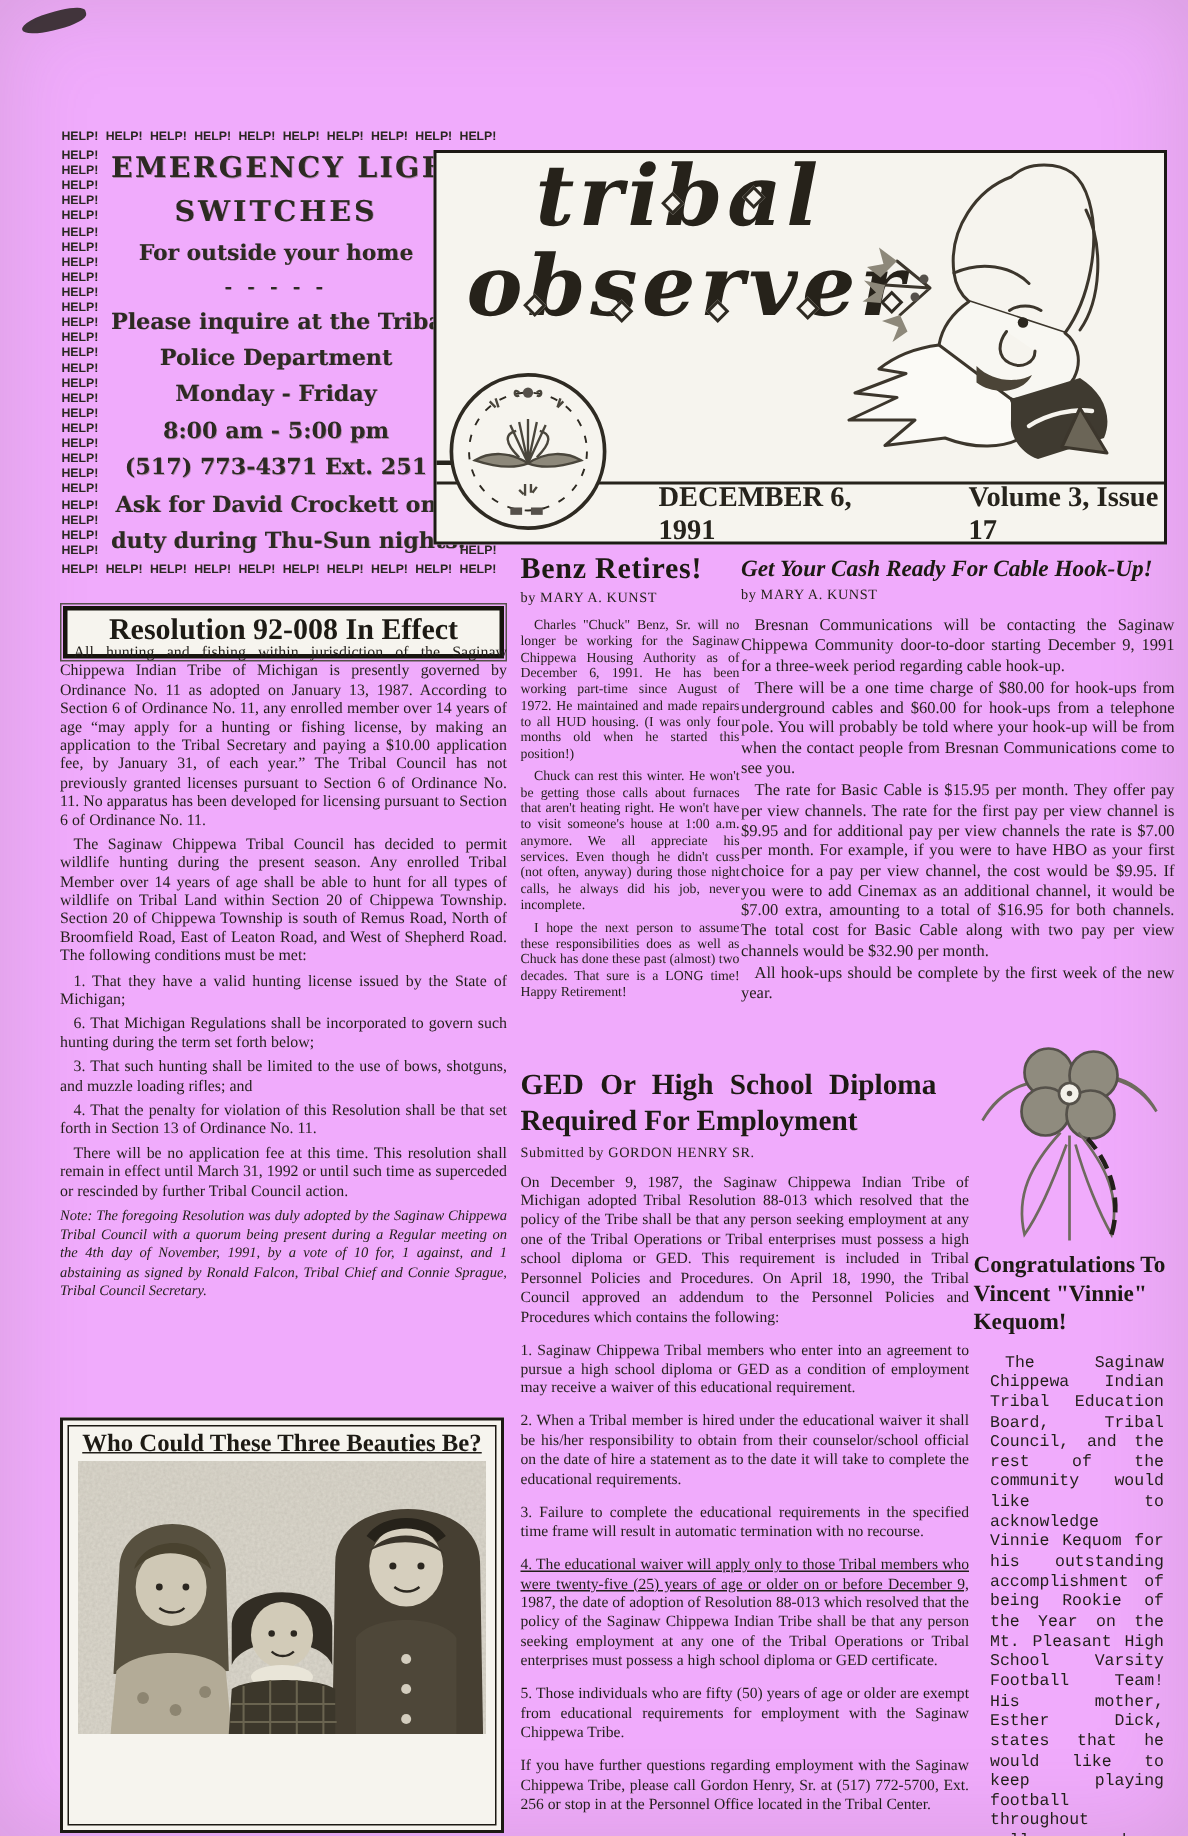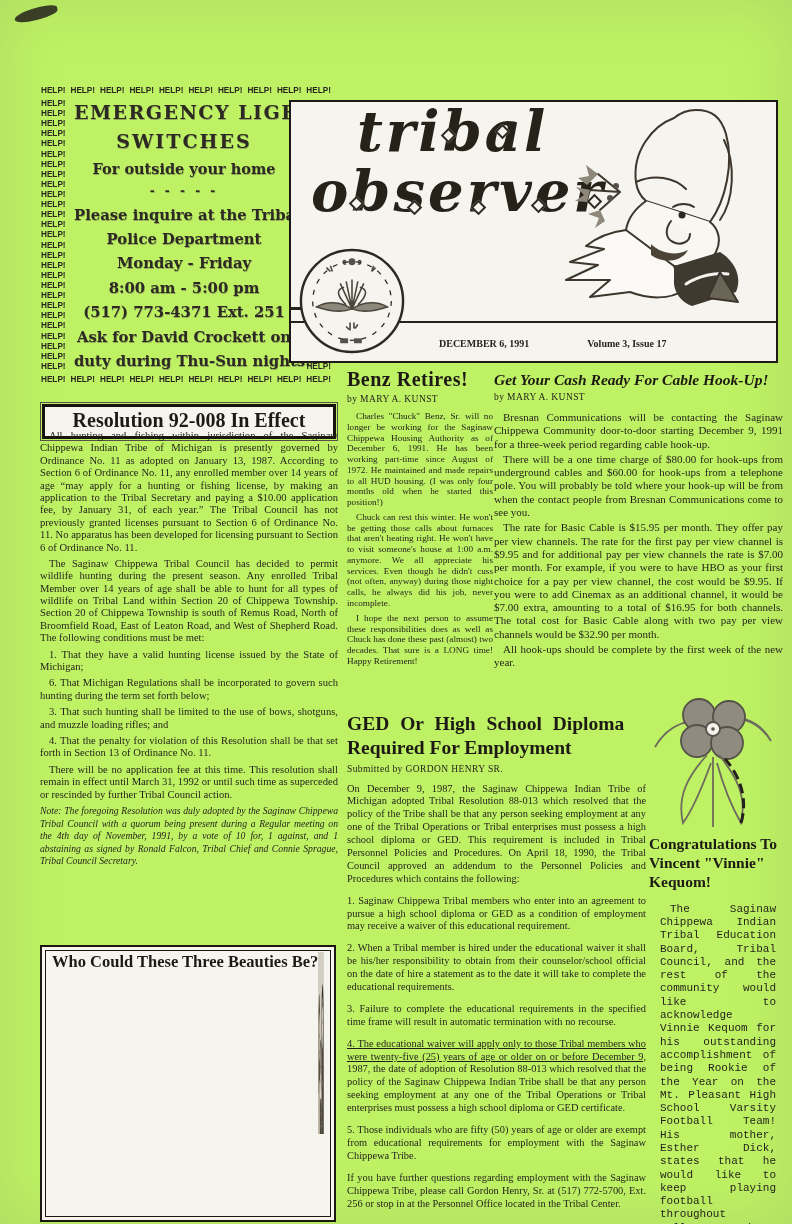--- a/index.html
+++ b/index.html
@@ -1,16 +1,16 @@
 <!DOCTYPE html>
 <html><head>
 <meta charset="utf-8">
 <style>
   html,body{margin:0;padding:0;background:#dedbd3;}
-  .page{position:relative;width:792px;height:1224px;margin:0 auto;background:#bef264;
+  .page{position:relative;width:792px;height:1224px;margin:0 auto;background:#f0abfc;
         overflow:hidden;font-family:"Liberation Serif",serif;color:#221f1a;
         box-shadow:inset 0 0 60px rgba(110,104,88,.18);}
   .smudge{position:absolute;left:14px;top:8px;width:44px;height:12px;background:#23201b;
           border-radius:60% 40% 50% 50%;transform:rotate(-14deg);opacity:.85;}
 
   
   .help-ad{position:absolute;left:38px;top:86px;width:296px;height:298px;}
   .help-row{position:absolute;left:3px;right:3px;display:flex;justify-content:space-between;}
   .help-top{top:0;} .help-bottom{bottom:0;}
   .help-col{position:absolute;top:13px;bottom:13px;display:flex;flex-direction:column;justify-content:space-between;}
@@ -31,41 +31,41 @@
             border:2px solid #1d1a15;box-sizing:border-box;}
   .mast-title span{position:absolute;font-family:"DejaVu Serif",serif;font-style:italic;
                    font-weight:bold;color:#26221a;letter-spacing:3px;}
   .t1{left:66px;top:-4px;font-size:56px;}
   .t2{left:20px;top:56px;font-size:56px;}
   .dia{position:absolute;width:7px;height:7px;border:2px solid #2e2a22;background:#f6f4ee;
        transform:rotate(45deg);}
   .santa{position:absolute;right:0;top:2px;}
   .seal{position:absolute;left:6px;top:144px;z-index:3;}
   .mast-band{position:absolute;left:0;right:0;top:219px;height:40px;border-top:2px solid #26231c;
-             display:flex;align-items:center;font-weight:bold;font-size:10px;color:#26231c;}
+             display:flex;align-items:center;font-weight:bold;font-size:19px;color:#26231c;}
   .band-date{margin-left:148px;} .band-vol{margin-left:58px;}
   .band-stub{position:absolute;left:0;top:205px;width:10px;height:3px;background:#26231c;}
 
   
   .body p{margin:0 0 4px;text-indent:9px;}
   h2{font-family:"Liberation Serif",serif;color:#1d1a14;}
 
   
   .res-head{position:absolute;left:42px;top:387px;width:288px;border:3px solid #17140e;
             outline:1px solid #55504a;outline-offset:1px;background:#f6f4ee;text-align:center;
             font-weight:bold;font-size:20px;padding:2px 0 4px;}
   .res-body{position:absolute;left:40px;top:430px;width:298px;height:512px;overflow:hidden;
             font-size:10.6px;line-height:1.17;text-align:justify;}
   .res-note{font-style:italic;font-size:9.7px;line-height:1.3;margin-top:8px;text-indent:0 !important;}
 
   
   .beauties{position:absolute;left:40px;top:945px;width:296px;height:277px;border:2px solid #1c1913;
             background:#f6f4ee;padding:3px;box-sizing:border-box;}
   .beauties-inner{border:1.5px solid #1c1913;height:100%;box-sizing:border-box;padding:1px 6px 3px;
-                  display:flex;flex-direction:row;}
+                  display:flex;flex-direction:column;text-decoration:underline;}
   .beauties h2{font-size:16.5px;text-align:center;margin:0 0 2px;white-space:nowrap;}
   .photo{flex:1;overflow:hidden;}
   .caption{font-size:10.5px;line-height:1.25;margin-top:3px;}
 
   
   .benz{position:absolute;left:347px;top:368px;width:146px;}
   .benz h2{font-size:20px;margin:0;letter-spacing:.5px;}
   .byline{font-size:9.5px;letter-spacing:.4px;margin:3px 0 7px;color:#26231c;}
   .benz .body{font-size:9.2px;line-height:1.17;text-align:justify;}
 

